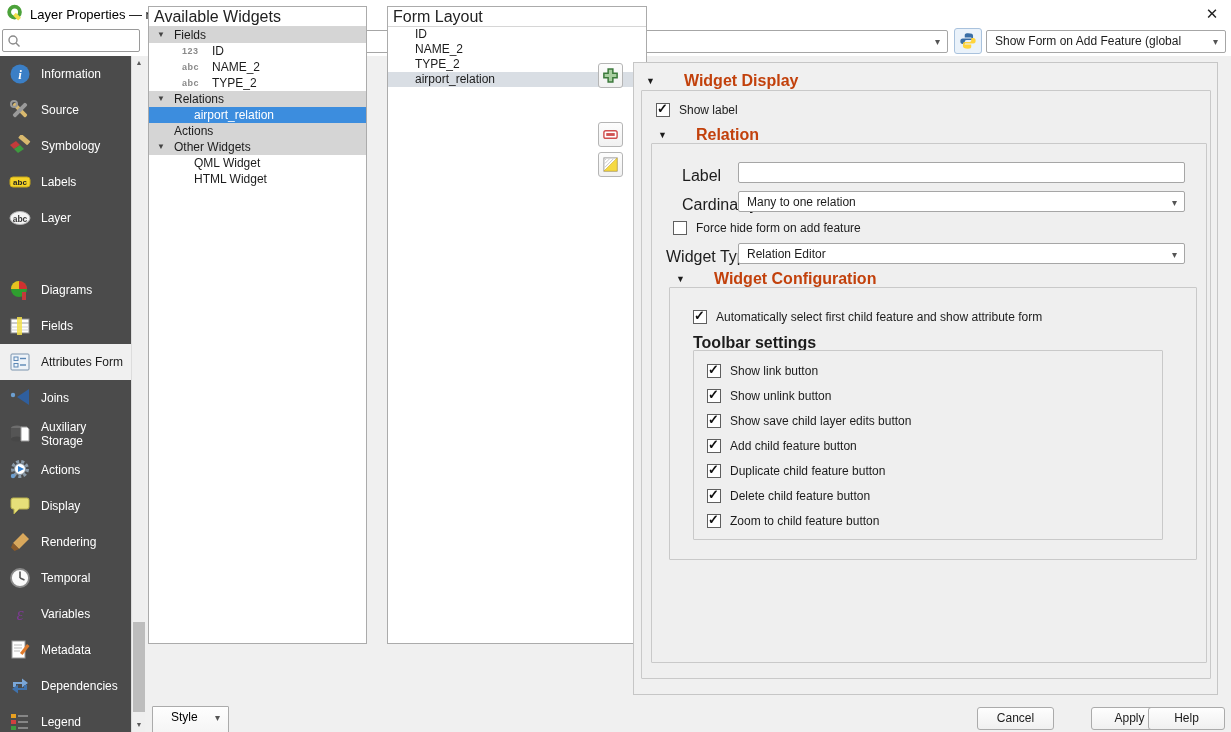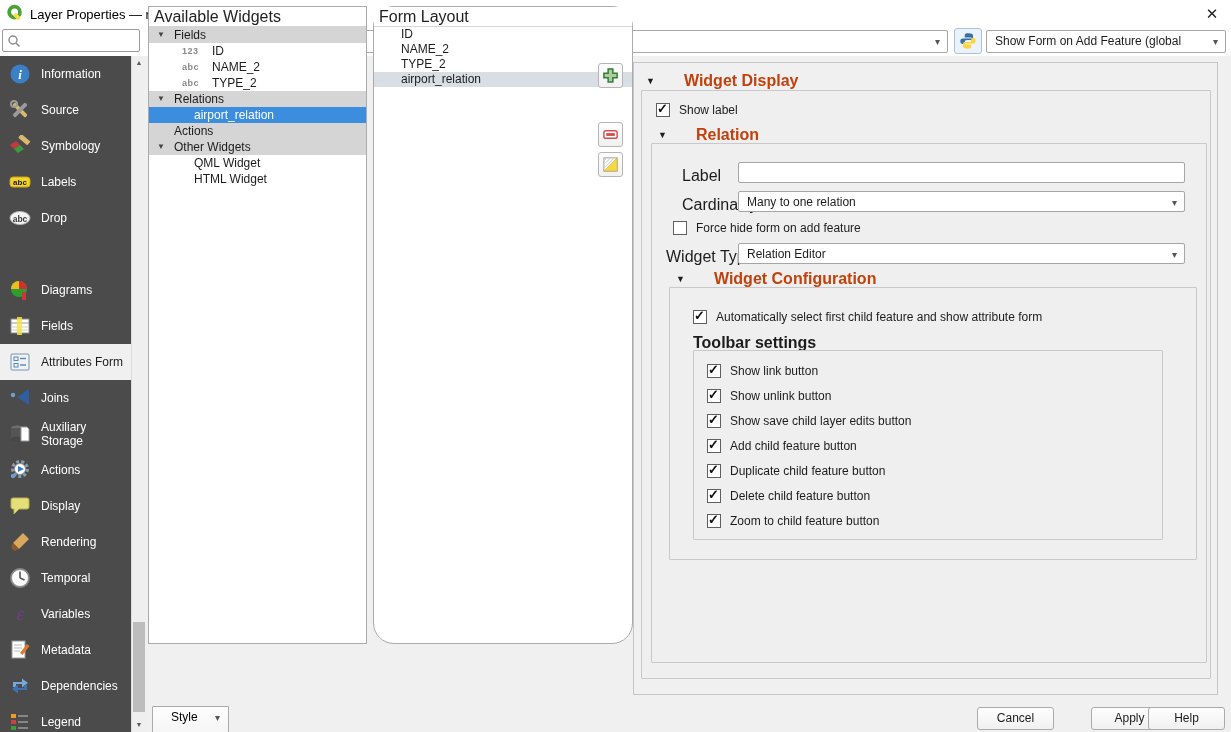--- a/index.html
+++ b/index.html
@@ -145,21 +145,21 @@
       </span>
     <span>Labels</span>
   </div>
   <div class="side-item" style="top:144px">
     <span class="sicon">
         <svg width="22" height="22" viewBox="0 0 22 22">
           <ellipse cx="11" cy="11" rx="10" ry="6.5" fill="#f4f4f4" stroke="#b5b5b5"></ellipse>
           <text x="11" y="14.5" font-size="8.5" font-weight="bold" text-anchor="middle" fill="#3a3a3a">abc</text>
         </svg>
       </span>
-    <span>Drop</span>
+    <span>Layer</span>
   </div>
   <div class="side-item" style="top:216px">
     <span class="sicon">
         <svg width="22" height="22" viewBox="0 0 22 22">
           <circle cx="10" cy="10" r="8" fill="#2f9e2f"></circle>
           <path d="M10,10 L10,2 A8,8 0 0,1 18,10 Z" fill="#d03030"></path>
           <path d="M10,10 L2,10 A8,8 0 0,1 10,2 Z" fill="#e8c020"></path>
           <rect x="13" y="13" width="4" height="8" fill="#c43b3b"></rect>
         </svg>
       </span>
@@ -330,21 +330,21 @@
     <span class="g-label">Other Widgets</span>
   </div>
   <div class="tree-row">
     <span class="w-label" style="color:#1c1c1c">QML Widget</span>
   </div>
   <div class="tree-row">
     <span class="w-label" style="color:#1c1c1c">HTML Widget</span>
   </div>
 </div>
 
-<div class="list-panel" style="left:373px; width:260px;border-radius:21px;" id="fl-panel">
+<div class="list-panel" style="left:387px; width:260px;" id="fl-panel">
   <div class="panel-header">Form Layout</div>
   <div class="fl-row">ID</div>
   <div class="fl-row">NAME_2</div>
   <div class="fl-row">TYPE_2</div>
   <div class="fl-row selected-grey">airport_relation</div>
 </div>
 
 <div class="tool-btn" style="top:63px">
   <svg width="17" height="17" viewBox="0 0 18 18">
       <path d="M6.5,2 h5 v4.5 H16 v5 h-4.5 V16 h-5 v-4.5 H2 v-5 h4.5 z" fill="#a9cfa1" stroke="#3c7a3c" stroke-width="1.6"></path>

